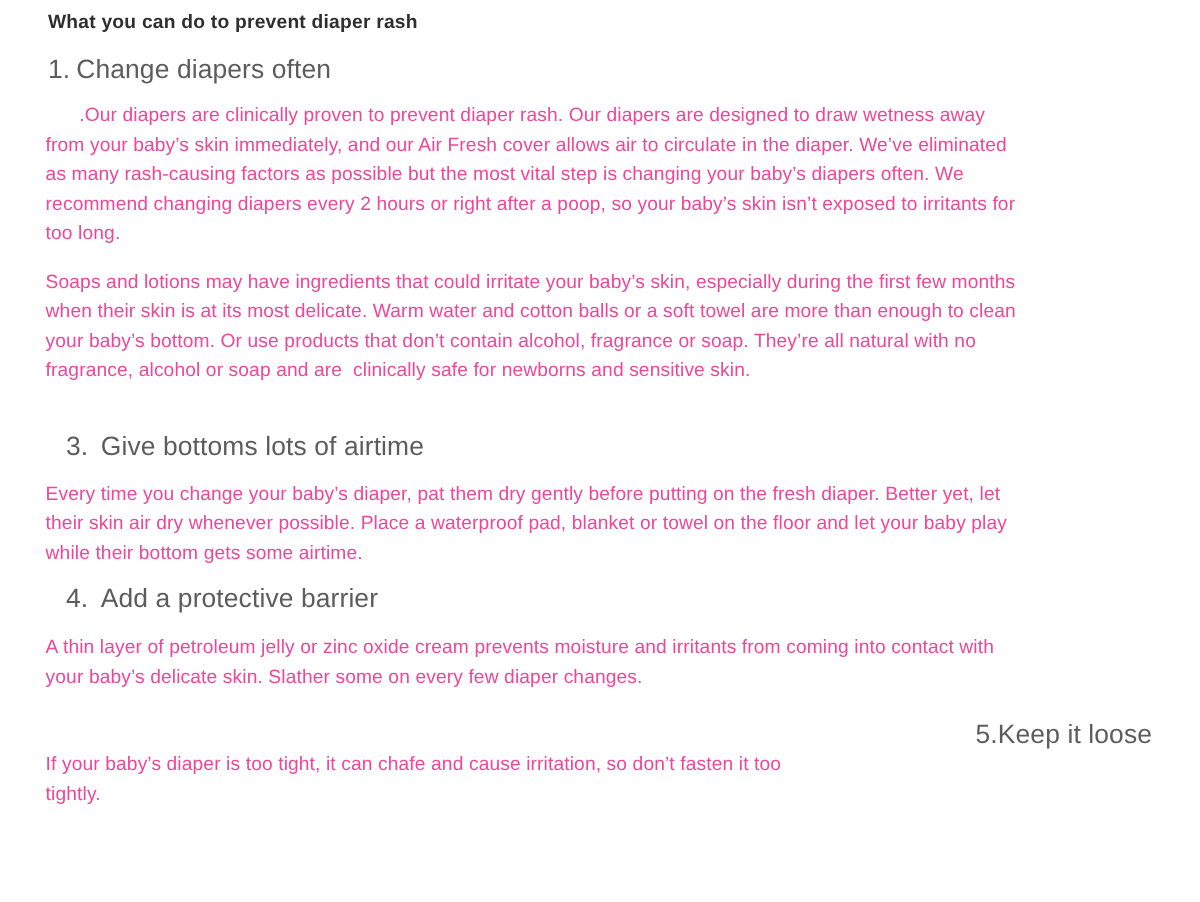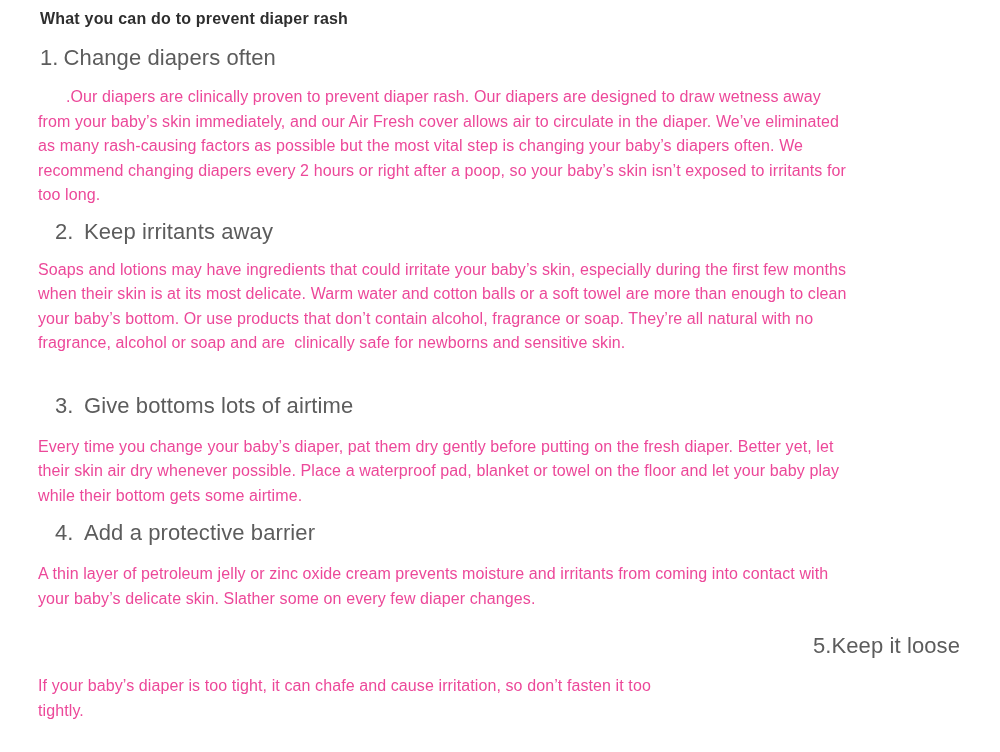--- a/index.html
+++ b/index.html
@@ -59,33 +59,32 @@
     white-space: pre-wrap;
   }
   .h2 { margin-top: 14px; }
   .h3 { margin-top: 40px; }
   .h4 { margin-top: 15px; }
   .h5 { margin-top: 25px; text-align: right; }
   .p1 { margin-top: 17px; text-indent: 28px; }
   .p2 { margin-top: 16px; }
   .p3 { margin-top: 19px; }
   .p4 { margin-top: 19px; }
-  .p5 { margin-top: 18px; }
+  .p5 { margin-top: 4px; }
 </style>
 </head>
 <body>
 
 <div class="doc">
 
   <h1 class="doc-title">What you can do to prevent diaper rash</h1>
 
   <h2 class="sec-heading first"><span class="sec-num">1.</span><span>Change diapers often</span></h2>
   <p class="sec-para p1">.Our diapers are clinically proven to prevent diaper rash. Our diapers are designed to draw wetness away from your baby’s skin immediately, and our Air Fresh cover allows air to circulate in the diaper. We’ve eliminated as many rash-causing factors as possible but the most vital step is changing your baby’s diapers often. We recommend changing diapers every 2 hours or right after a poop, so your baby’s skin isn’t exposed to irritants for too long.</p>
 
-  <h2 class="sec-heading indented h2"><span class="sec-num">2.</span><span>Keep irritants away</span></h2>
   <p class="sec-para p2">Soaps and lotions may have ingredients that could irritate your baby’s skin, especially during the first few months when their skin is at its most delicate. Warm water and cotton balls or a soft towel are more than enough to clean your baby’s bottom. Or use products that don’t contain alcohol, fragrance or soap. They’re all natural with no fragrance, alcohol or soap and are  clinically safe for newborns and sensitive skin.</p>
 
   <h2 class="sec-heading indented h3"><span class="sec-num">3.</span><span>Give bottoms lots of airtime</span></h2>
   <p class="sec-para p3">Every time you change your baby’s diaper, pat them dry gently before putting on the fresh diaper. Better yet, let their skin air dry whenever possible. Place a waterproof pad, blanket or towel on the floor and let your baby play while their bottom gets some airtime.</p>
 
   <h2 class="sec-heading indented h4"><span class="sec-num">4.</span><span>Add a protective barrier</span></h2>
   <p class="sec-para p4">A thin layer of petroleum jelly or zinc oxide cream prevents moisture and irritants from coming into contact with your baby’s delicate skin. Slather some on every few diaper changes.</p>
 
   <h2 class="sec-heading indented h5"><span class="sec-num">5.</span><span>Keep it loose</span></h2>
   <p class="sec-para p5">If your baby’s diaper is too tight, it can chafe and cause irritation, so don’t fasten it too

